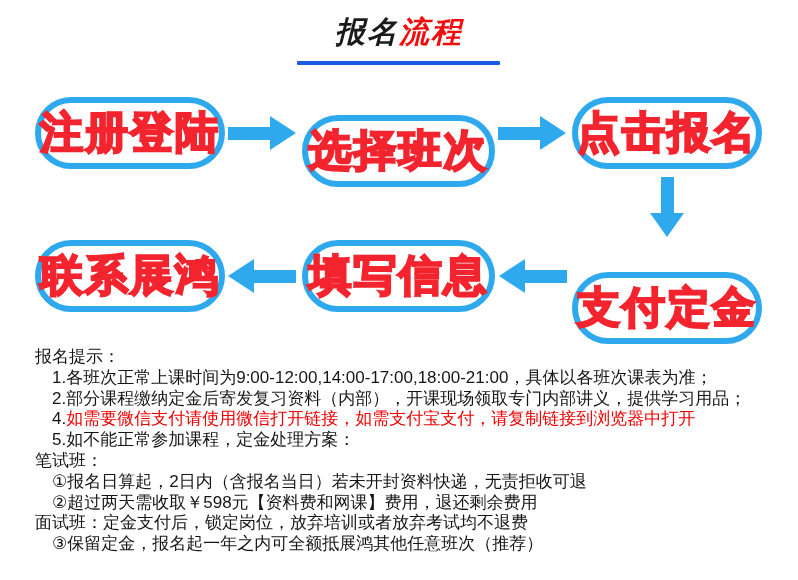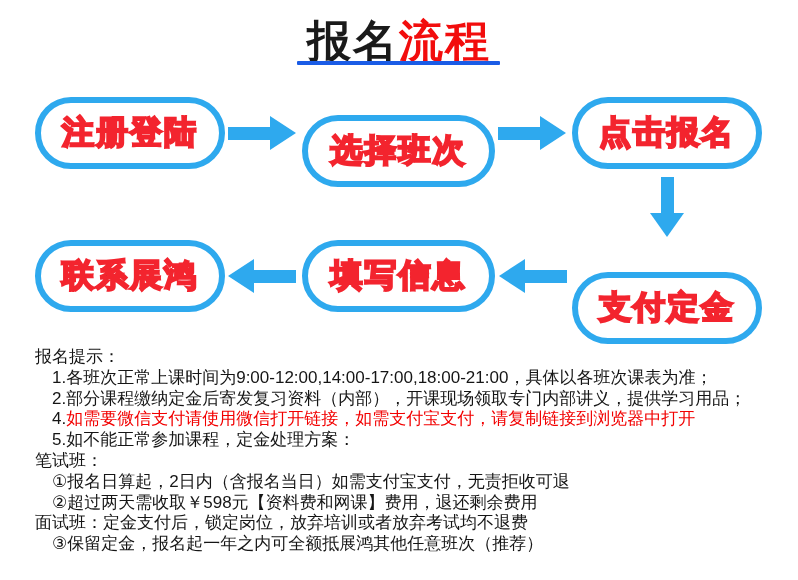--- a/index.html
+++ b/index.html
@@ -7,37 +7,37 @@
   .page {
     position:relative;
     width:798px; height:580px;
     background:#ffffff;
     font-family:"Liberation Sans","DejaVu Sans",sans-serif;
     overflow:hidden;
   }
 
   
   .title-wrap { position:absolute; top:12px; left:0; width:100%; text-align:center; }
-  .title { font-size:44px; font-weight:bold; color:#1a1a1a; letter-spacing:2px; }
+  .title { font-size:30px; font-weight:bold; color:#1a1a1a; letter-spacing:2px;font-style:italic; }
   .title .red-part { color:#f20d0d; }
   .title-underline {
     position:absolute; left:297px; top:61px;
     width:203px; height:4px; background:#1a5ce6; border-radius:1px;
   }
 
   
   .node {
     position:absolute;
     background:#ffffff;
     border:6px solid #2ea9ee;
     border-radius:38px;
     display:flex; align-items:center; justify-content:center;
   }
   .node-label {
-    font-size:32px; font-weight:900; letter-spacing:2px;
+    font-size:43px; font-weight:900; letter-spacing:2px;
     color:#404040;
     -webkit-text-stroke:2.2px #f3242e;
     text-shadow:0 0 1px #f3242e;
     white-space:nowrap;
   }
   #node-1 { left:35px;  top:97px;  width:190px; height:72px; }
   #node-2 { left:302px; top:115px;  width:193px; height:72px; }
   #node-3 { left:572px; top:97px;  width:190px; height:72px; }
   #node-4 { left:572px; top:224px; width:190px; height:72px;margin-top:48px; }
   #node-5 { left:302px; top:240px; width:193px; height:72px; }
@@ -117,19 +117,19 @@
     <span class="node-label">联系展鸿</span>
   </div>
 
   <div class="notes">
     <div class="line">报名提示：</div>
     <div class="line indent">1.各班次正常上课时间为9:00-12:00,14:00-17:00,18:00-21:00，具体以各班次课表为准；</div>
     <div class="line indent">2.部分课程缴纳定金后寄发复习资料（内部），开课现场领取专门内部讲义，提供学习用品；</div>
     <div class="line indent"><span>4.</span><span class="red-text">如需要微信支付请使用微信打开链接，如需支付宝支付，请复制链接到浏览器中打开</span></div>
     <div class="line indent">5.如不能正常参加课程，定金处理方案：</div>
     <div class="line">笔试班：</div>
-    <div class="line indent">①报名日算起，2日内（含报名当日）如需支付宝支付，无责拒收可退</div>
+    <div class="line indent">①报名日算起，2日内（含报名当日）若未开封资料快递，无责拒收可退</div>
     <div class="line indent">②超过两天需收取￥598元【资料费和网课】费用，退还剩余费用</div>
     <div class="line">面试班：定金支付后，锁定岗位，放弃培训或者放弃考试均不退费</div>
     <div class="line indent">③保留定金，报名起一年之内可全额抵展鸿其他任意班次（推荐）</div>
   </div>
 
 </div>
 
 </body></html>

